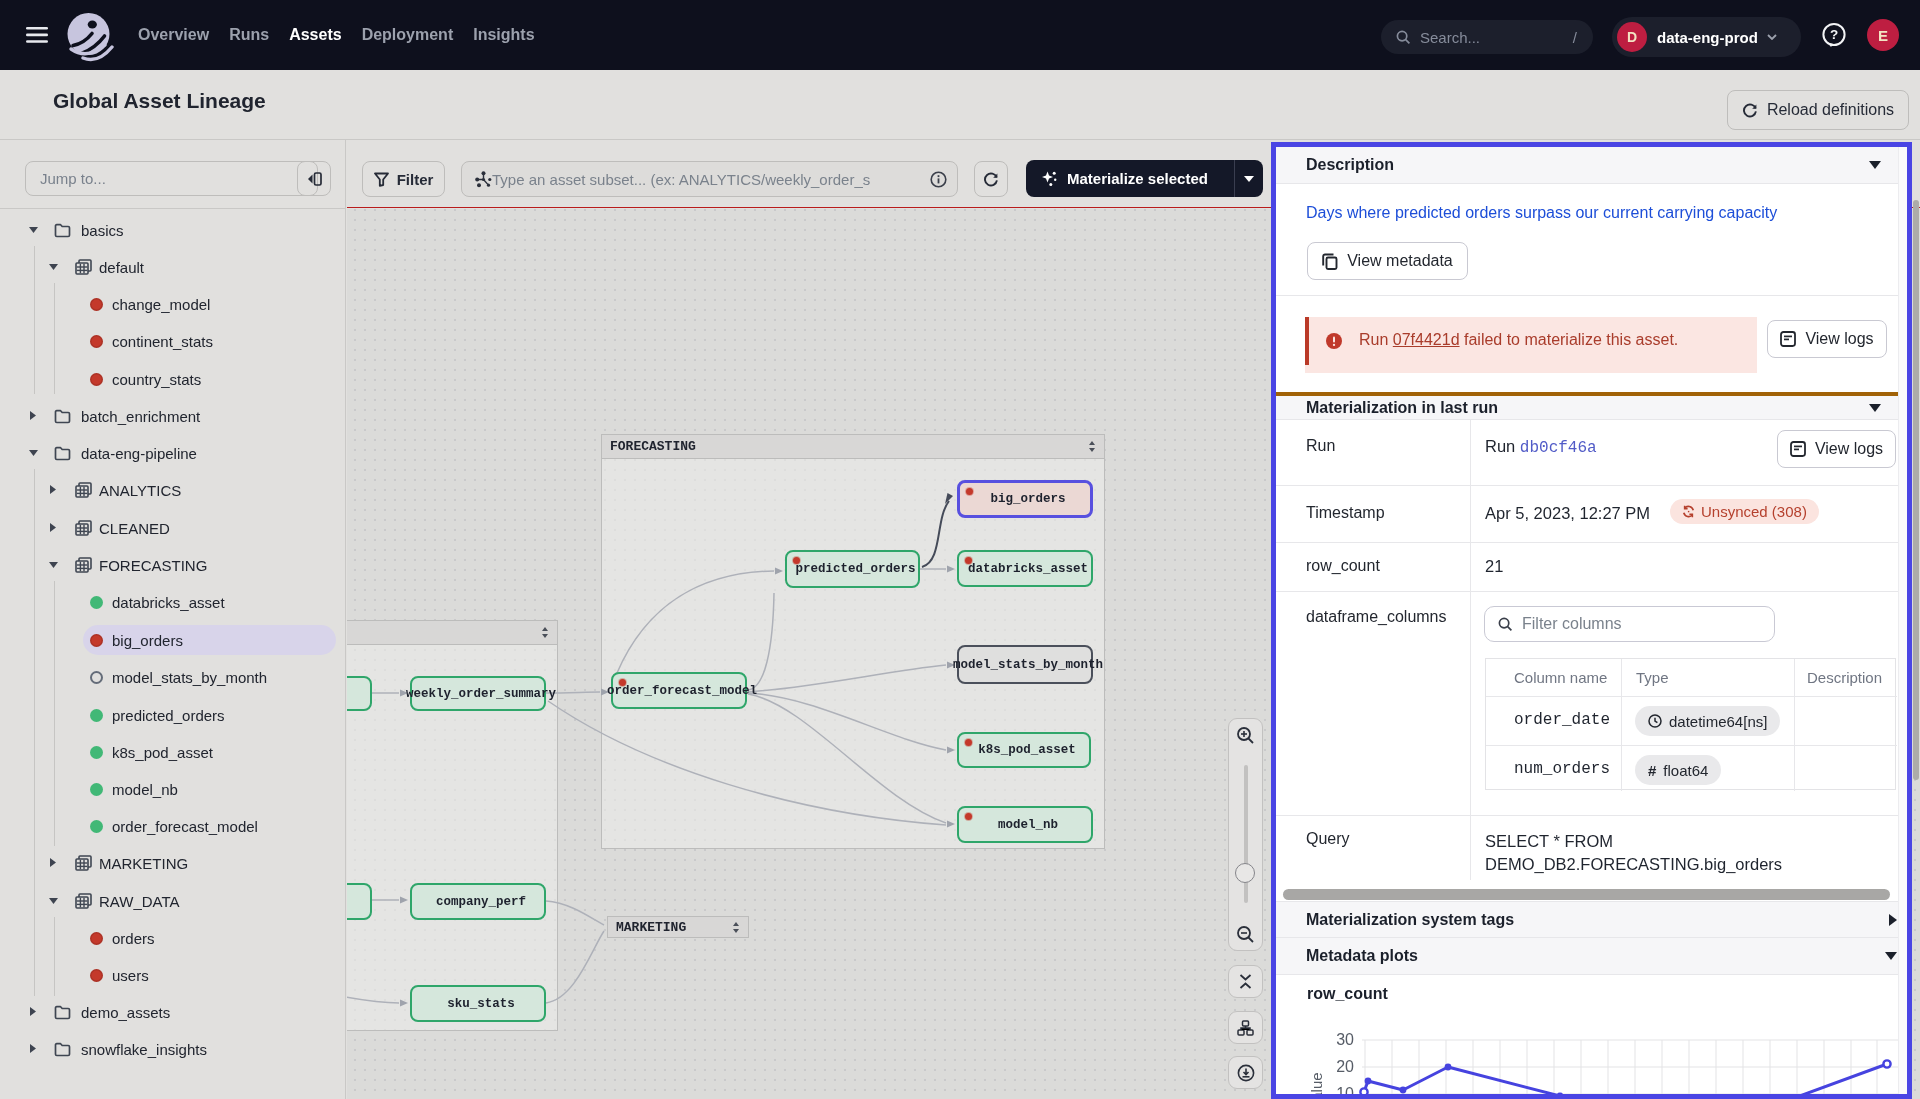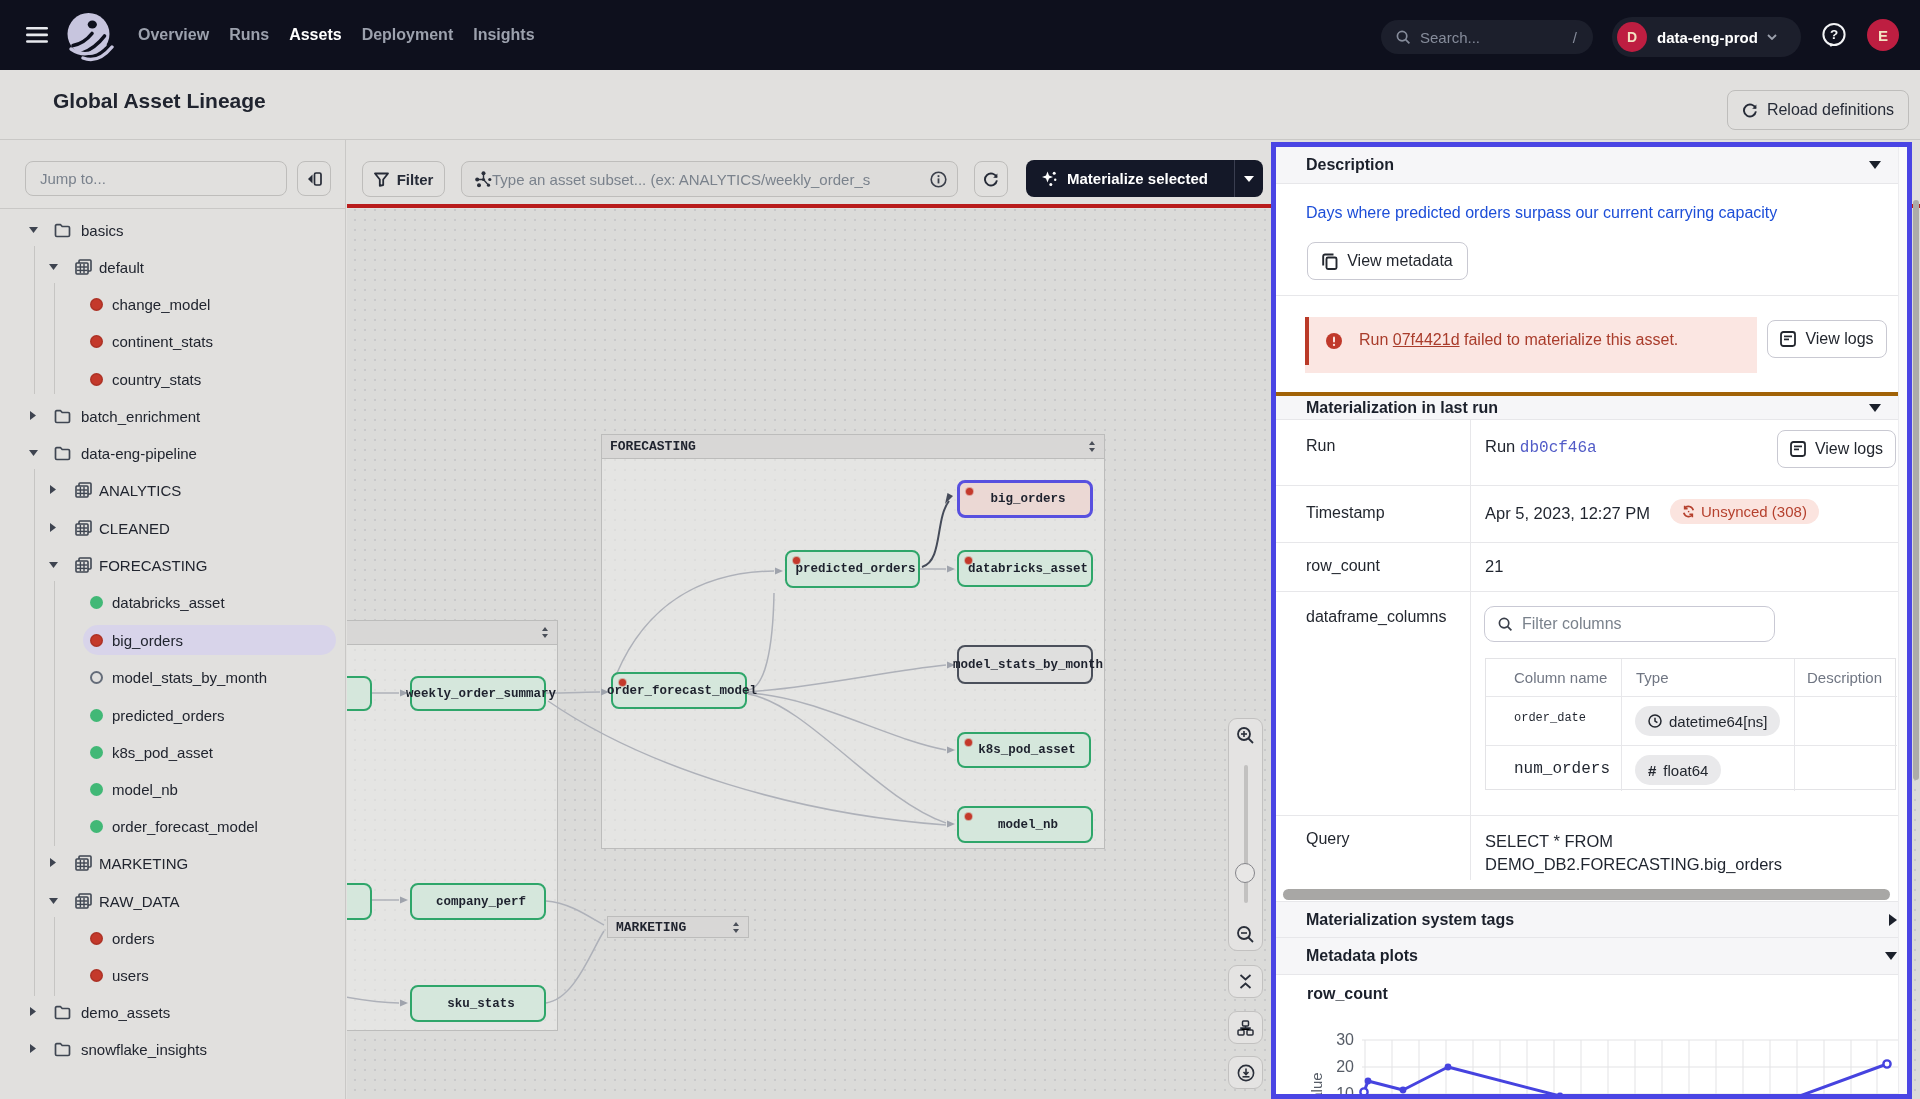--- a/index.html
+++ b/index.html
@@ -17,30 +17,30 @@
 .wspill { position:absolute; left:1612px; top:17px; width:189px; height:40px; background:#1C1F2C; border-radius:20px; display:flex; align-items:center; }
 .avatar { border-radius:50%; background:#BE1E41; color:#F3E3C3; font-weight:700; display:flex; align-items:center; justify-content:center; }
 
 
 .pagehead { position:absolute; left:0; top:70px; width:1920px; height:70px; background:#E1E0DE; border-bottom:1px solid #C9C8C6; }
 .pagehead h1 { position:absolute; left:53px; top:19px; font-size:21px; font-weight:700; color:#20242F; }
 .gbtn { display:inline-flex; align-items:center; justify-content:center; gap:9px; border:1px solid #BEBDBB; border-radius:8px; color:#262B37; font-size:16px; background:transparent; }
 
 
 .side { position:absolute; left:0; top:140px; width:346px; height:959px; background:#E1E0DE; border-right:1px solid #C9C8C6; }
-.jump { position:absolute; left:25px; top:21px; width:262px; height:35px; border:1px solid #BEBDBB; border-radius:8px; color:#79818C; font-size:15px; display:flex; align-items:center; padding-left:14px; }
+.jump { position:absolute; left:25px; top:21px; width:293px; height:35px; border:1px solid #BEBDBB; border-radius:8px; color:#79818C; font-size:15px; display:flex; align-items:center; padding-left:14px; }
 .collapsebtn { position:absolute; left:297px; top:21px; width:34px; height:35px; border:1px solid #BEBDBB; border-radius:8px; display:flex; align-items:center; justify-content:center; }
 .side .sep { position:absolute; left:0; top:68px; width:346px; height:1px; background:#C9C8C6; }
 .trow { position:absolute; height:30px; display:flex; align-items:center; font-size:15px; color:#21252F; white-space:nowrap; }
 .guide { position:absolute; width:1px; background:#C6C5C3; }
 .seldot { width:13px; height:13px; border-radius:50%; flex:0 0 13px; }
 .selrow { position:absolute; left:83px; width:253px; height:30px; background:#D8D4EA; border-radius:15px; }
 
 
-.toolbar { position:absolute; left:347px; top:140px; width:1573px; height:68px; background:#E1E0DE; border-bottom:4px solid #b91c1c; }
+.toolbar { position:absolute; left:347px; top:140px; width:1573px; height:68px; background:#E1E0DE; border-bottom:1px solid #b91c1c; }
 .field { position:absolute; left:347px; top:209px; width:1573px; height:890px; overflow:hidden; background-color:#DBDBD9; background-image:radial-gradient(circle, #C9C9CB 1.1px, transparent 1.3px); background-size:10px 10px; background-position:3px 6px; }
 .tbtn { position:absolute; border:1px solid #BEBDBB; border-radius:8px; display:flex; align-items:center; justify-content:center; gap:8px; font-size:15px; color:#262B37; font-weight:600; }
 .subsetinput { position:absolute; left:114px; top:21px; width:497px; height:36px; border:1px solid #BEBDBB; background:#DDDCDA; border-radius:8px; display:flex; align-items:center; color:#7A828C; font-size:15px; }
 .matbtn { position:absolute; left:679px; top:20px; width:237px; height:37px; background:#141828; border-radius:8px; display:flex; align-items:center; color:#fff; font-size:15px; font-weight:600; }
 .group { position:absolute; background:rgba(237,237,235,.55); border:1px solid #BCBCBB; }
 .ghead { position:absolute; left:0; top:0; right:0; height:24px; background:#D8D7D6; border-bottom:1px solid #BCBCBB; font-family:"Liberation Mono",monospace; font-weight:700; font-size:13px; color:#20242F; display:flex; align-items:center; padding:0 8px; justify-content:space-between; }
 .node { position:absolute; border-radius:8px; border:2px solid #2FA66A; background:#D5E7DC; display:flex; align-items:center; justify-content:center; padding-left:6px; font-family:"Liberation Mono",monospace; font-weight:700; font-size:12.5px; color:#1D212D; }
 .node.pink { background:#EBD8D4; border:3px solid #5850DF; }
 .node.gray { background:#DFDFDE; border:2px solid #4B505B; }
 .rdot { position:absolute; left:6px; top:5px; width:7px; height:7px; border-radius:50%; background:#C4392B; box-shadow:0 0 0 1px rgba(196,57,43,.35); }
@@ -612,21 +612,21 @@
     <span style="margin-left:9px;font-size:16px;color:#7A828C">Filter columns</span>
   </div>
   <div style="position:absolute;left:209px;top:511px;width:411px;height:132px;border:1px solid #E3E3E6">
     <div class="hline" style="left:0;top:37px;width:411px"></div>
     <div class="hline" style="left:0;top:86px;width:411px"></div>
     <div class="vline" style="left:135px;top:0;height:132px"></div>
     <div class="vline" style="left:308px;top:0;height:132px"></div>
     <div style="position:absolute;left:28px;top:10px;font-size:15px;color:#707683">Column name</div>
     <div style="position:absolute;left:150px;top:10px;font-size:15px;color:#707683">Type</div>
     <div style="position:absolute;left:321px;top:10px;font-size:15px;color:#707683">Description</div>
-    <div class="mono" style="position:absolute;left:28px;top:52px;font-size:12px;color:#1F242E">order_date</div>
+    <div class="mono" style="position:absolute;left:28px;top:52px;font-size:16px;color:#1F242E">order_date</div>
     <div class="pill" style="position:absolute;left:149px;top:47px">
       <svg width="14" height="14" viewBox="0 0 14 14">
               <circle cx="7" cy="7" r="6" stroke="#23272F" stroke-width="1.5" fill="none"></circle>
               <path d="M7 3.8 L7 7 L9.4 8.6" stroke="#23272F" stroke-width="1.5" fill="none"></path>
             </svg>
       datetime64[ns]
     </div>
     <div class="mono" style="position:absolute;left:28px;top:101px;font-size:16px;color:#1F242E">num_orders</div>
     <div class="pill" style="position:absolute;left:149px;top:96px"><span style="font-weight:700">#</span> float64</div>
   </div>

